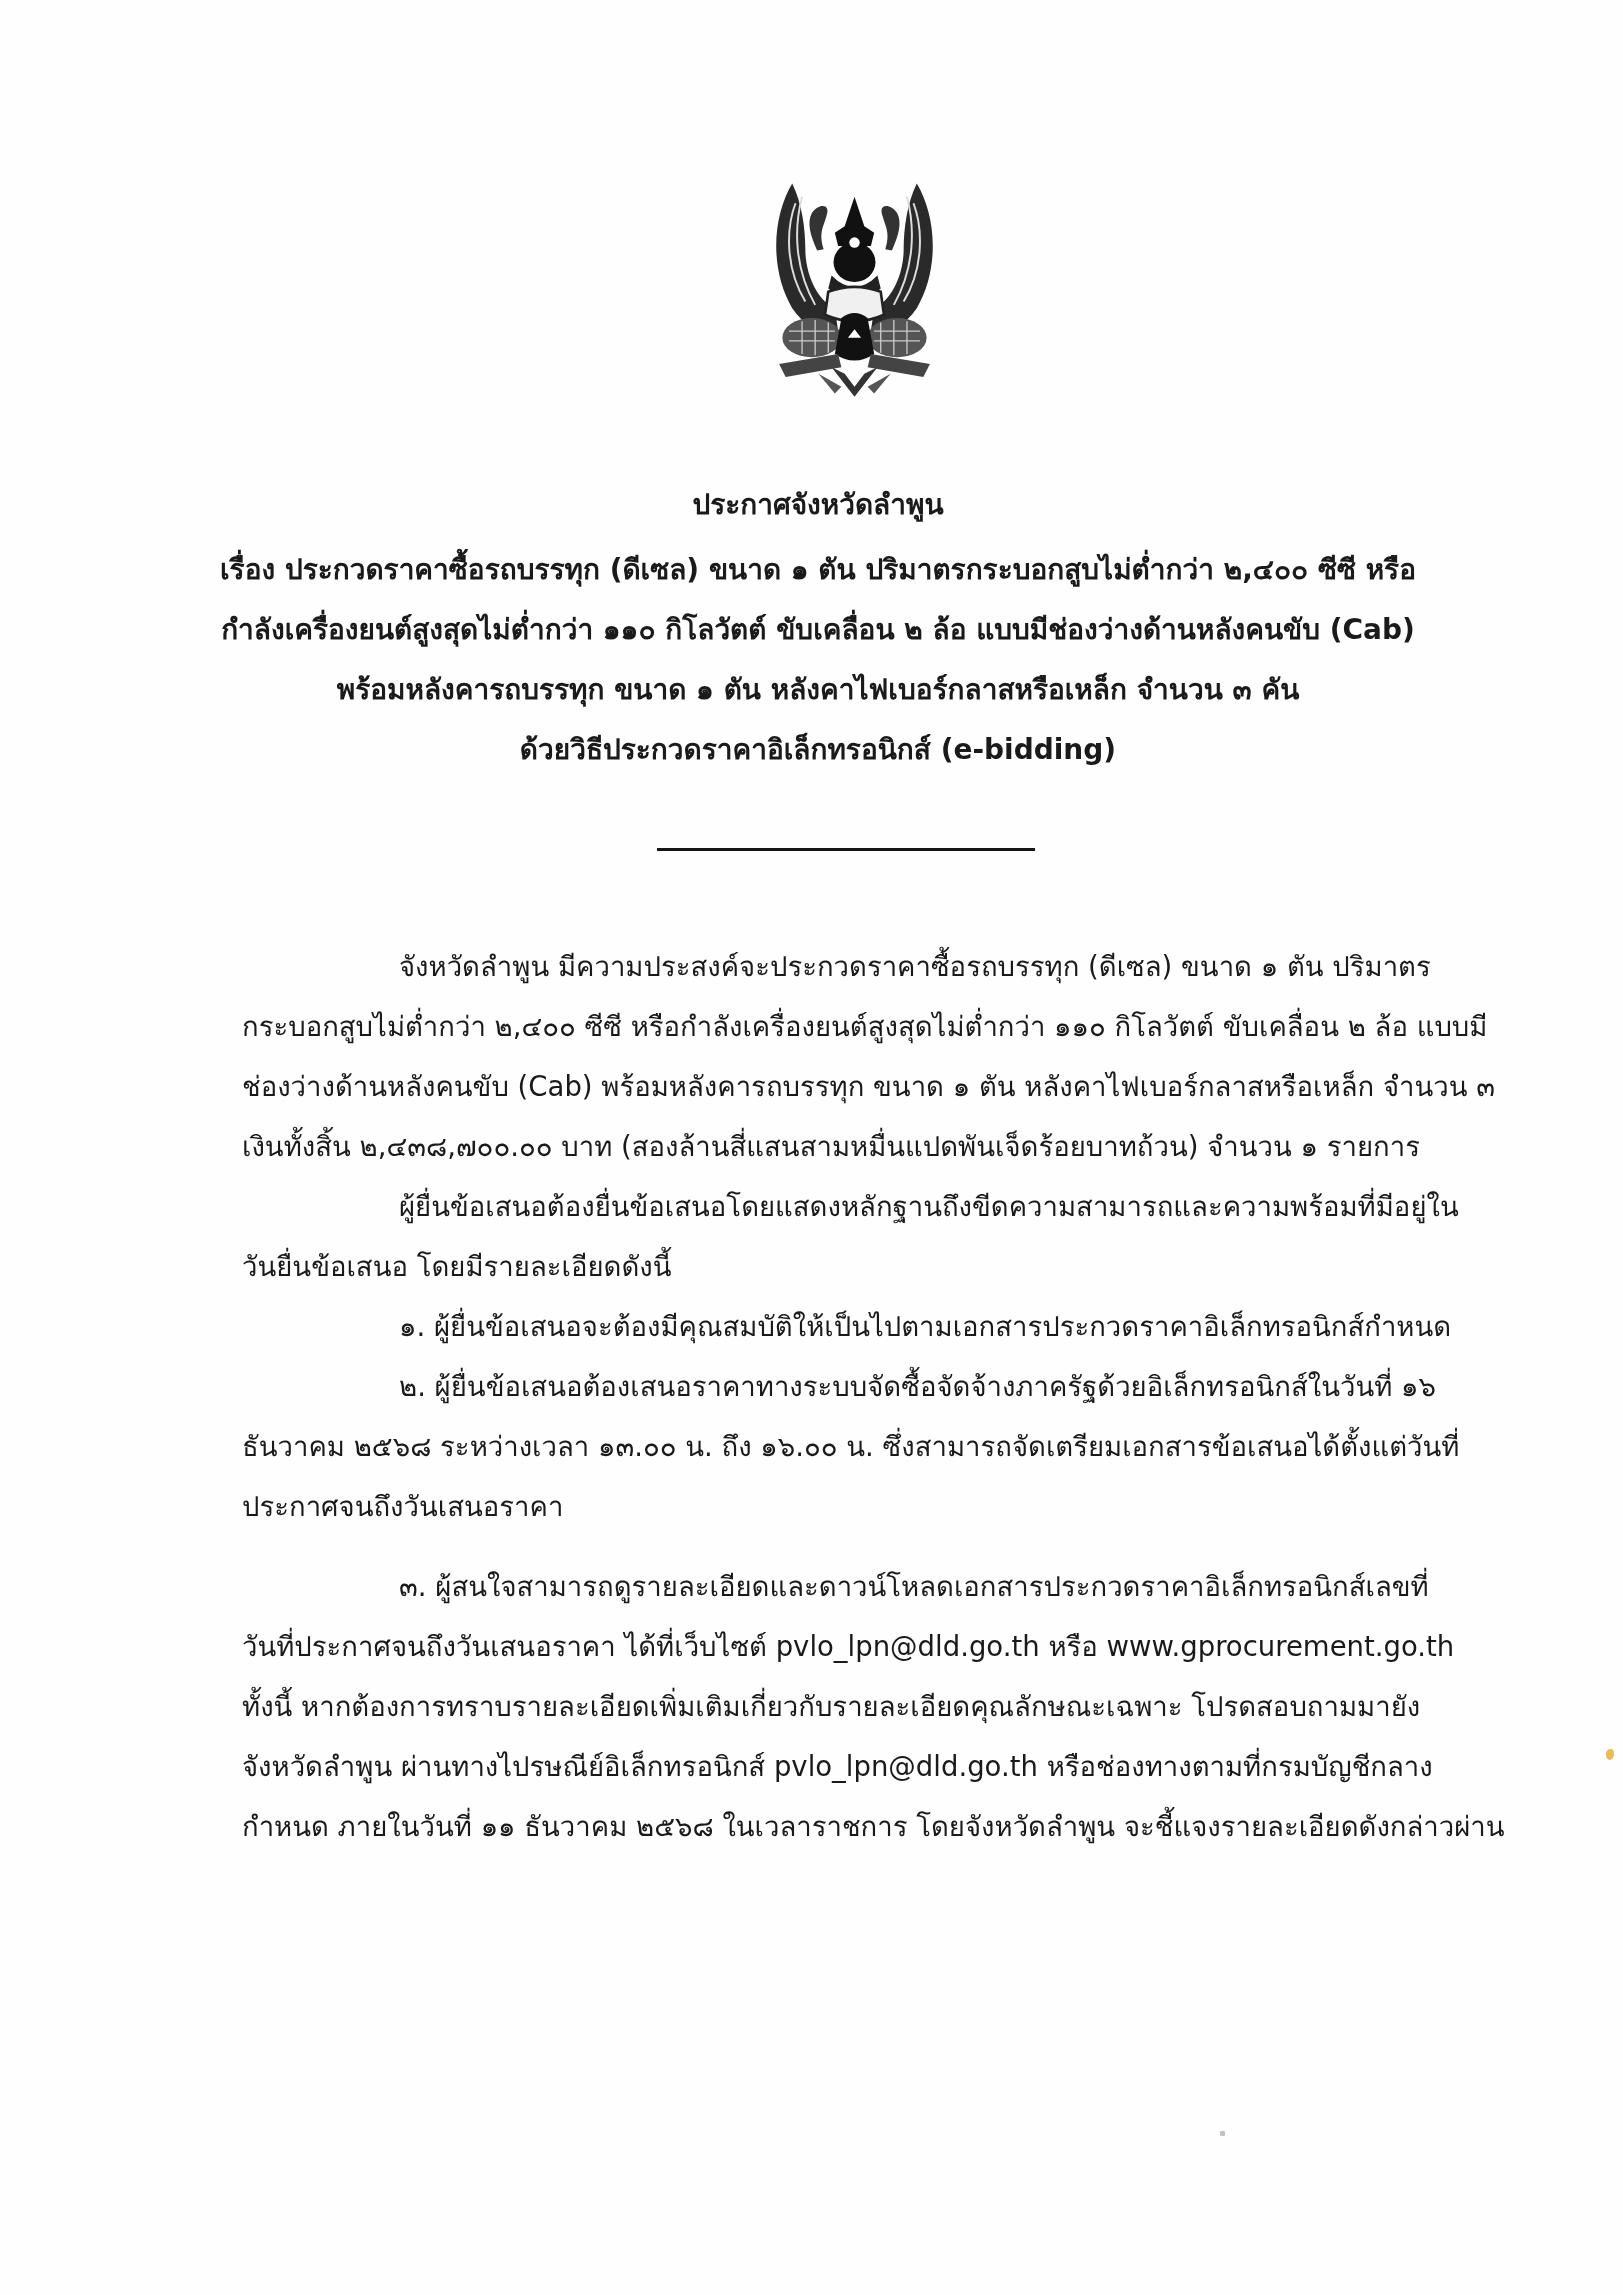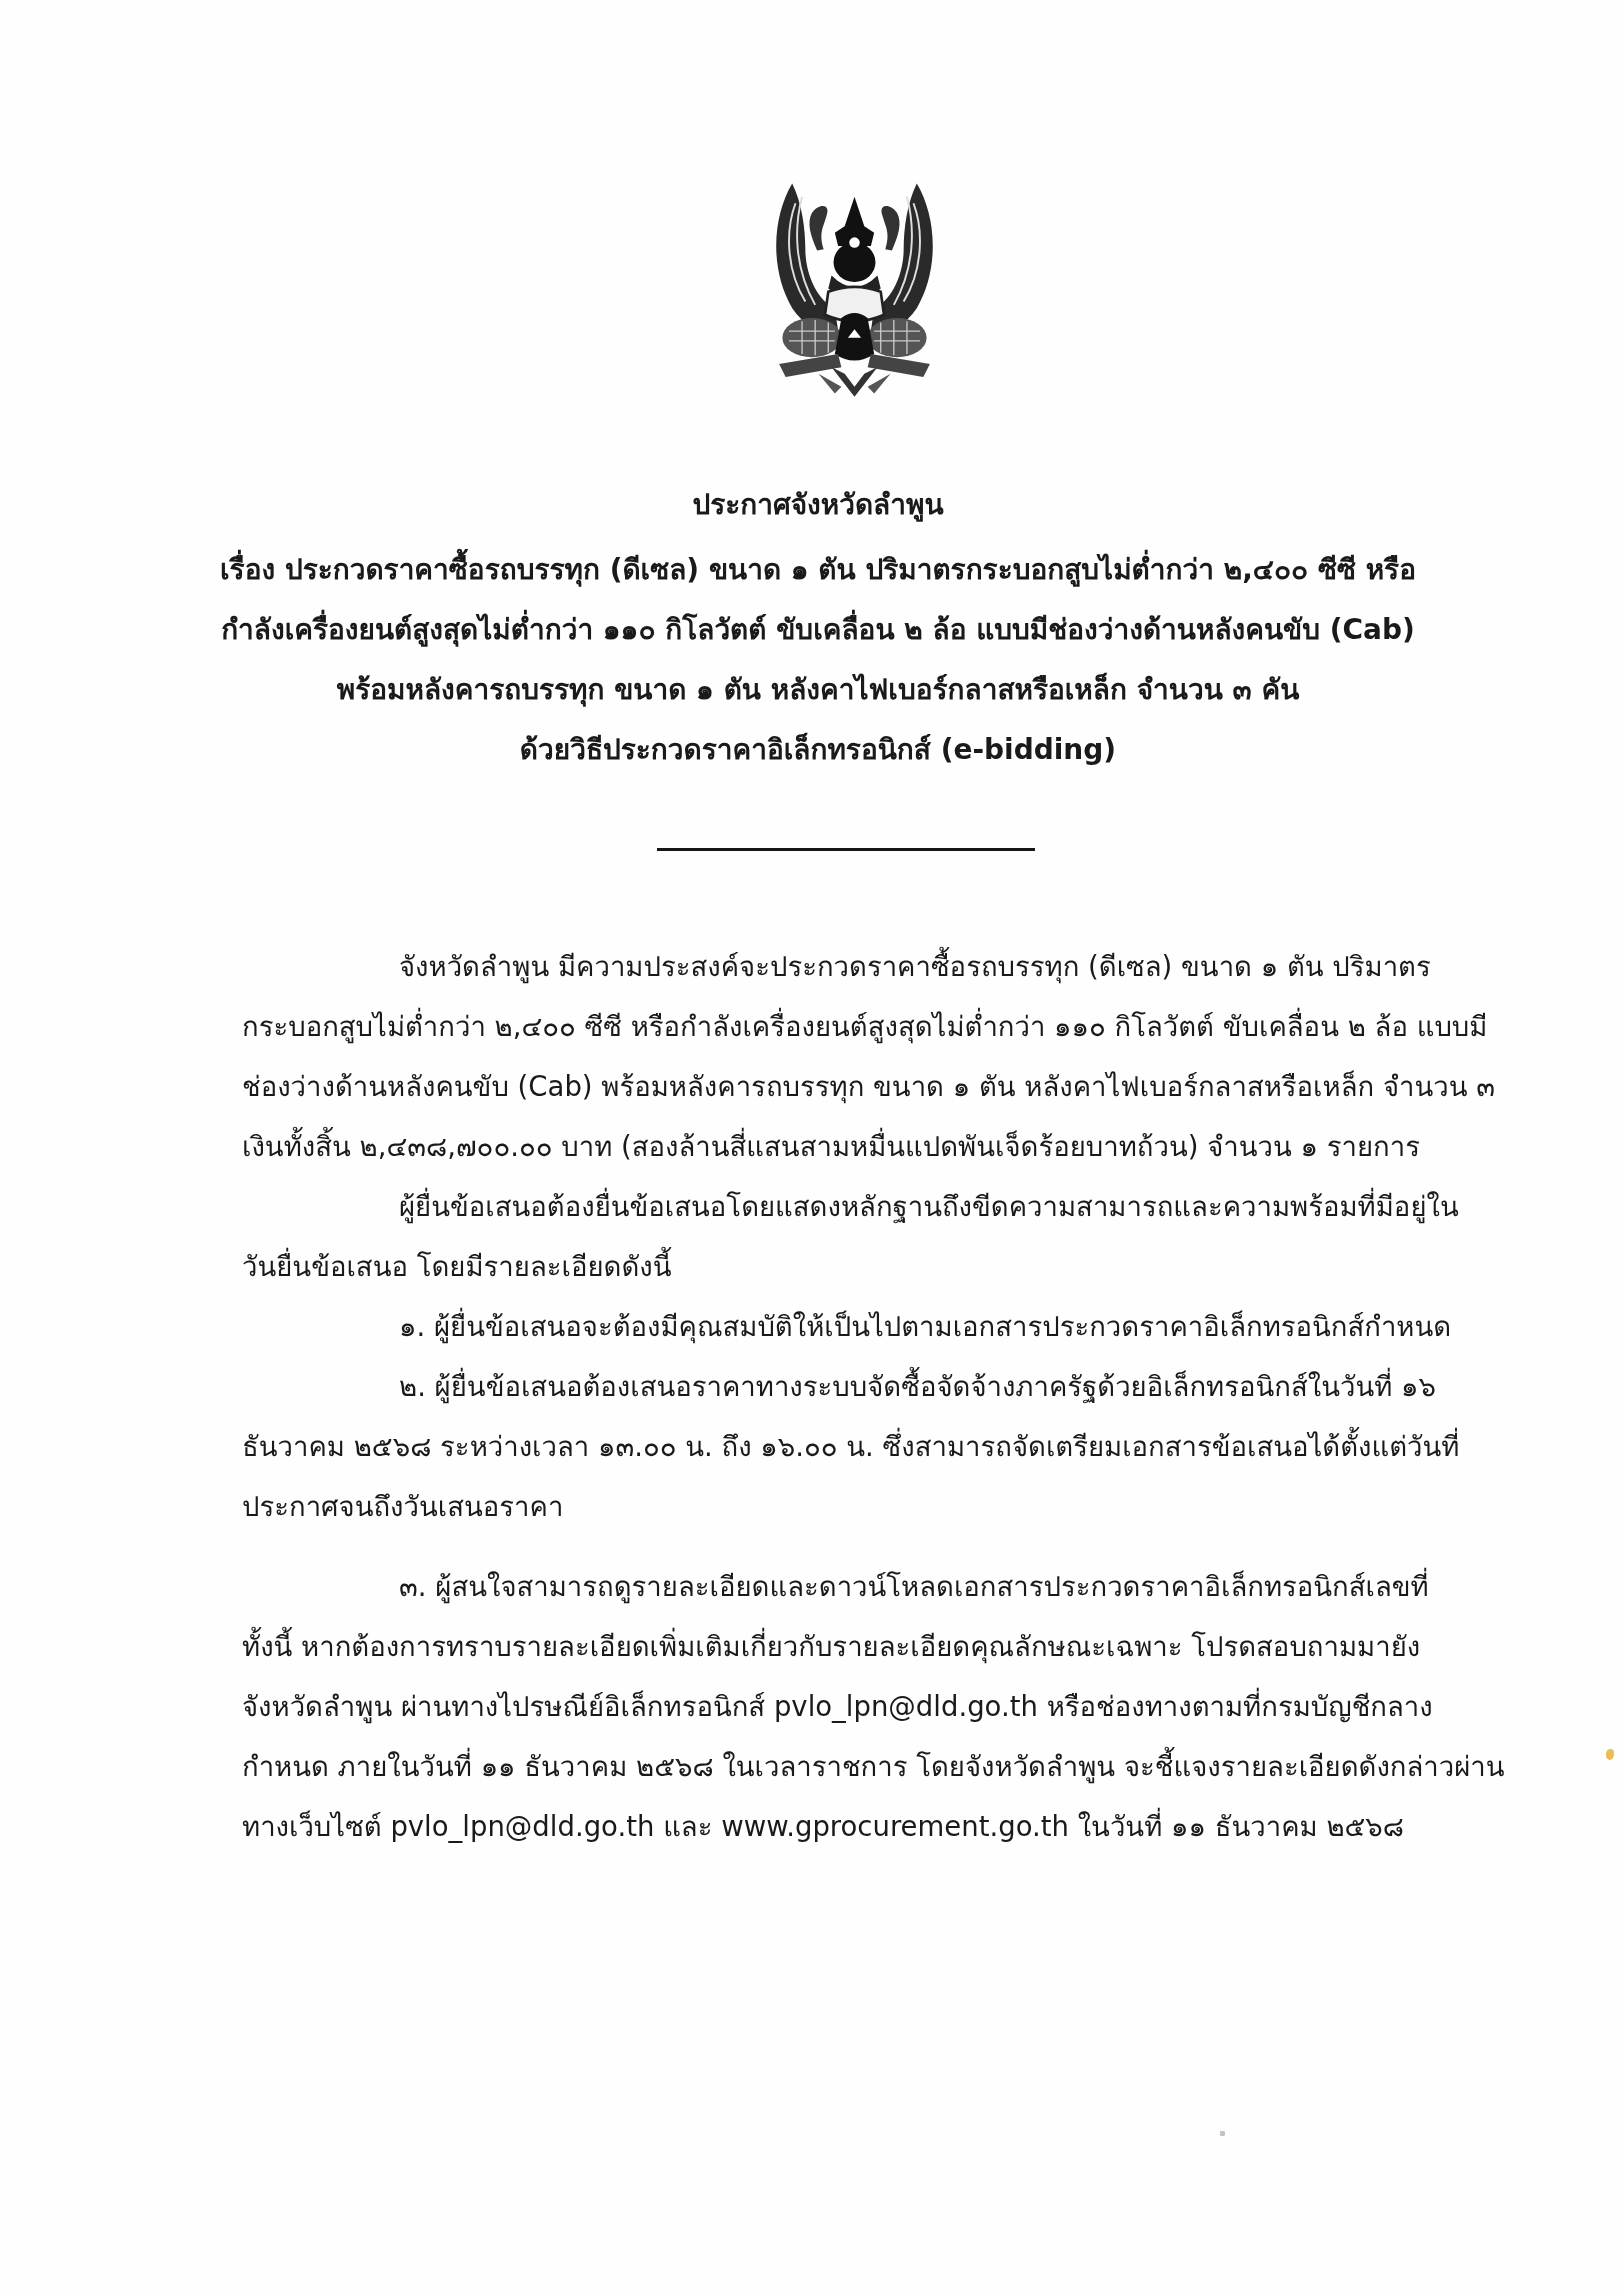--- a/index.html
+++ b/index.html
@@ -168,22 +168,22 @@
     <div class="line">กระบอกสูบไม่ต่ำกว่า ๒,๔๐๐ ซีซี หรือกำลังเครื่องยนต์สูงสุดไม่ต่ำกว่า ๑๑๐ กิโลวัตต์ ขับเคลื่อน ๒ ล้อ แบบมี</div>
     <div class="line">ช่องว่างด้านหลังคนขับ (Cab) พร้อมหลังคารถบรรทุก ขนาด ๑ ตัน หลังคาไฟเบอร์กลาสหรือเหล็ก จำนวน ๓</div>
     <div class="line">เงินทั้งสิ้น ๒,๔๓๘,๗๐๐.๐๐  บาท (สองล้านสี่แสนสามหมื่นแปดพันเจ็ดร้อยบาทถ้วน)  จำนวน ๑ รายการ</div>
     <div class="line indent">ผู้ยื่นข้อเสนอต้องยื่นข้อเสนอโดยแสดงหลักฐานถึงขีดความสามารถและความพร้อมที่มีอยู่ใน</div>
     <div class="line">วันยื่นข้อเสนอ โดยมีรายละเอียดดังนี้</div>
     <div class="line indent">๑. ผู้ยื่นข้อเสนอจะต้องมีคุณสมบัติให้เป็นไปตามเอกสารประกวดราคาอิเล็กทรอนิกส์กำหนด</div>
     <div class="line indent">๒. ผู้ยื่นข้อเสนอต้องเสนอราคาทางระบบจัดซื้อจัดจ้างภาครัฐด้วยอิเล็กทรอนิกส์ในวันที่ ๑๖</div>
     <div class="line">ธันวาคม ๒๕๖๘ ระหว่างเวลา ๑๓.๐๐ น. ถึง ๑๖.๐๐ น. ซึ่งสามารถจัดเตรียมเอกสารข้อเสนอได้ตั้งแต่วันที่</div>
     <div class="line">ประกาศจนถึงวันเสนอราคา</div>
     <div class="line indent gap">๓. ผู้สนใจสามารถดูรายละเอียดและดาวน์โหลดเอกสารประกวดราคาอิเล็กทรอนิกส์เลขที่</div>
+    <div class="line">วันที่ประกาศจนถึงวันเสนอราคา ได้ที่เว็บไซต์ pvlo_lpn@dld.go.th หรือ www.gprocurement.go.th</div>
     <div class="line">ทั้งนี้ หากต้องการทราบรายละเอียดเพิ่มเติมเกี่ยวกับรายละเอียดคุณลักษณะเฉพาะ โปรดสอบถามมายัง</div>
     <div class="line">จังหวัดลำพูน ผ่านทางไปรษณีย์อิเล็กทรอนิกส์ pvlo_lpn@dld.go.th หรือช่องทางตามที่กรมบัญชีกลาง</div>
     <div class="line">กำหนด ภายในวันที่ ๑๑ ธันวาคม ๒๕๖๘ ในเวลาราชการ โดยจังหวัดลำพูน จะชี้แจงรายละเอียดดังกล่าวผ่าน</div>
-    <div class="line">ทางเว็บไซต์ pvlo_lpn@dld.go.th และ www.gprocurement.go.th ในวันที่ ๑๑ ธันวาคม ๒๕๖๘</div>
   </div>
 
   <div class="speck"></div>
   <div class="dust"></div>
 </div>
 
 
 </body></html>

